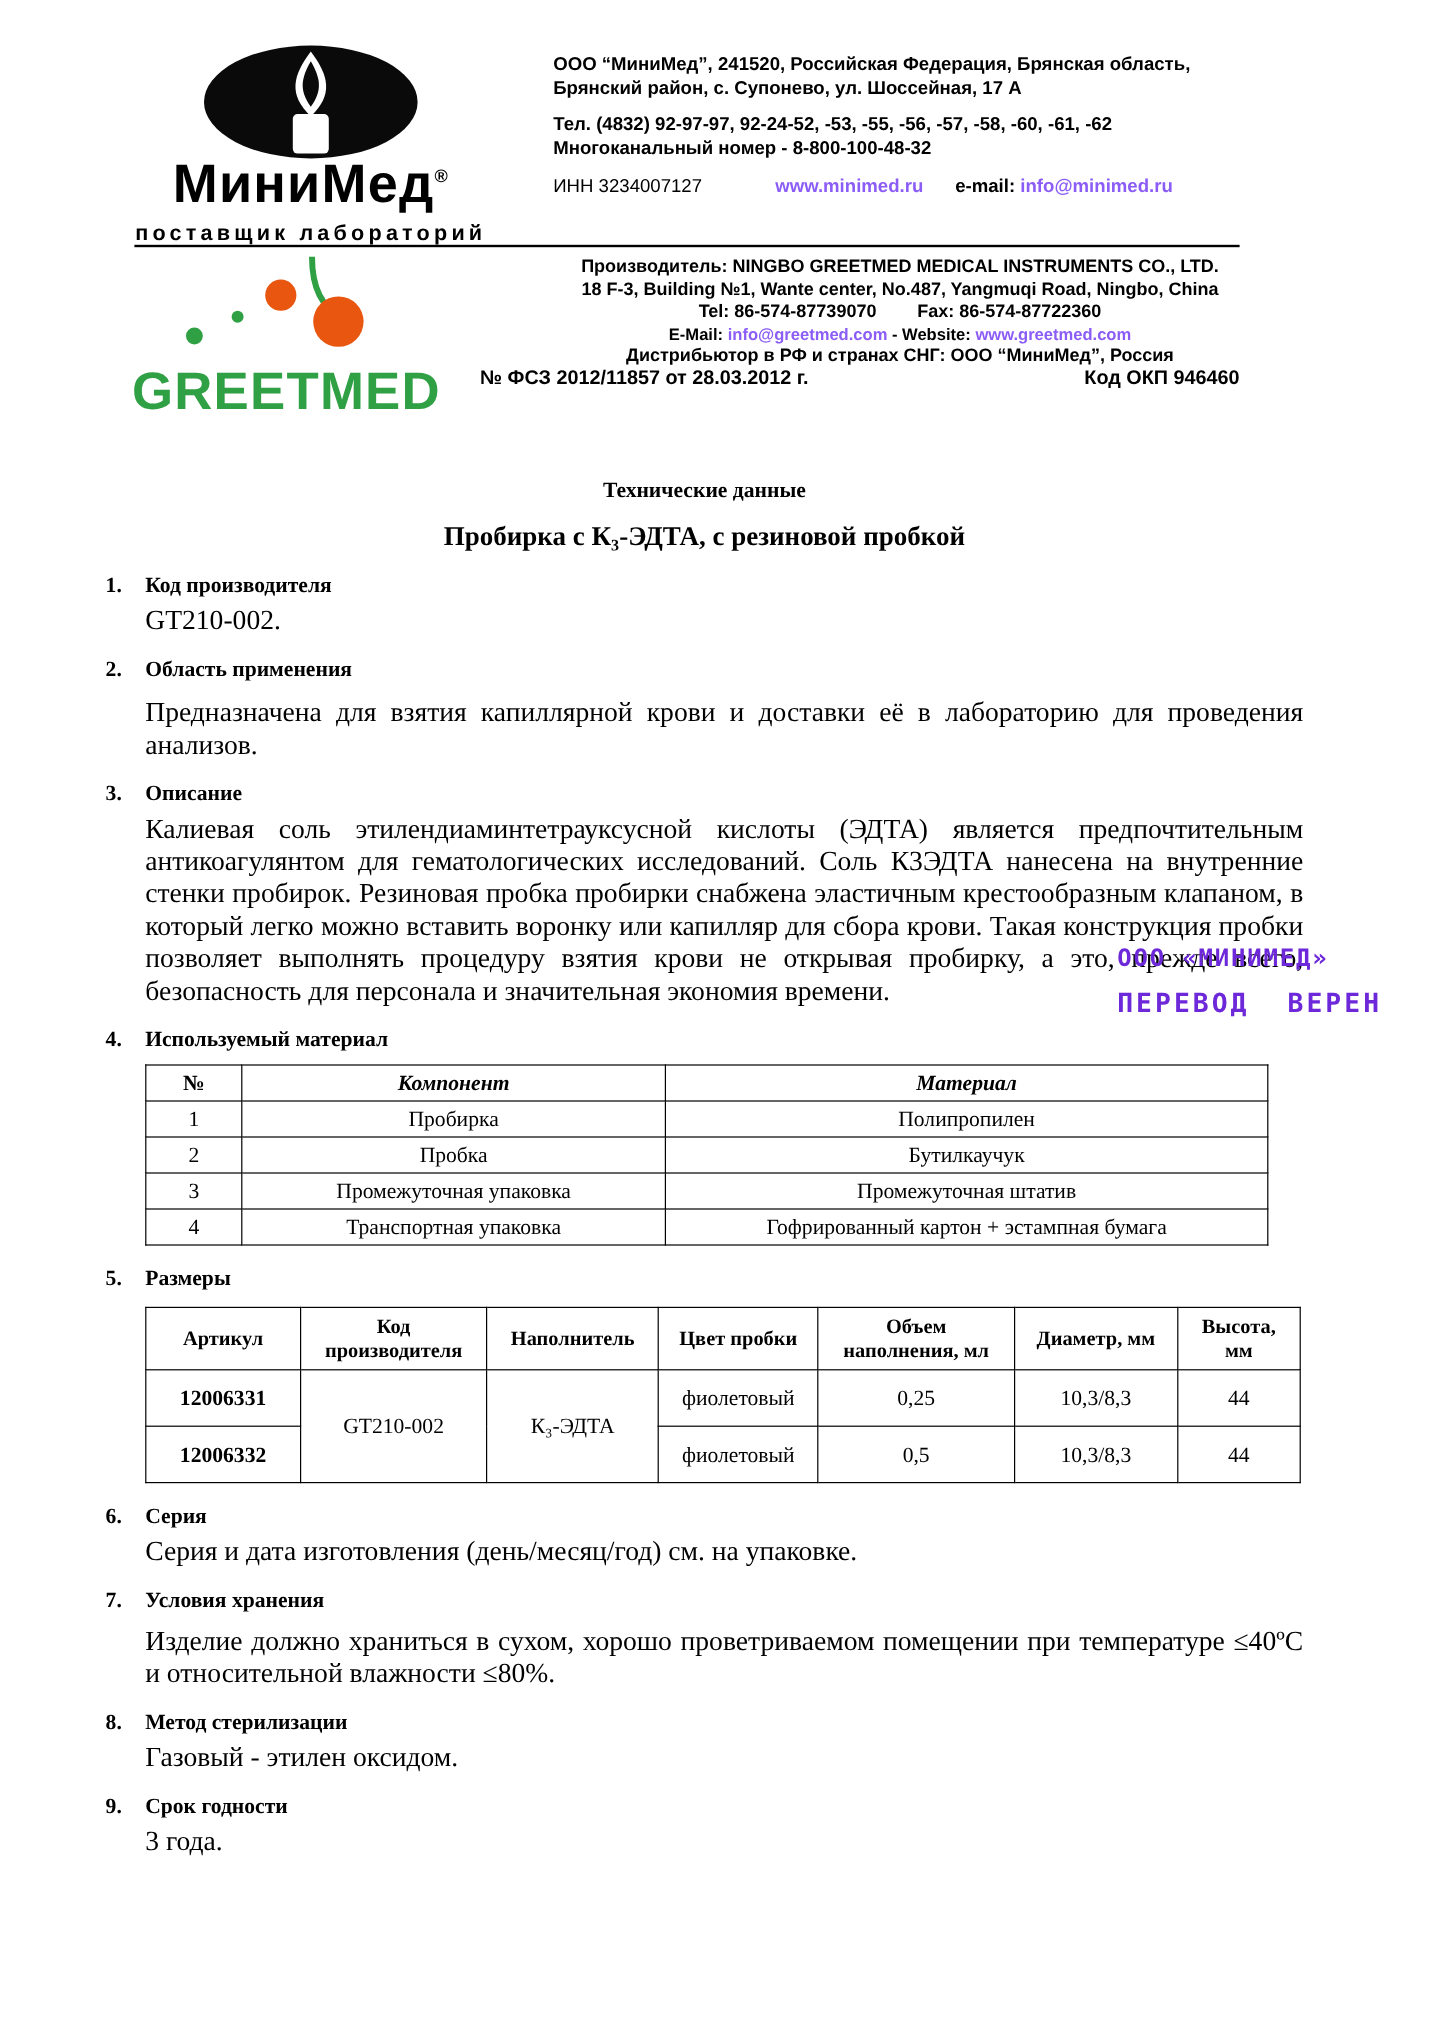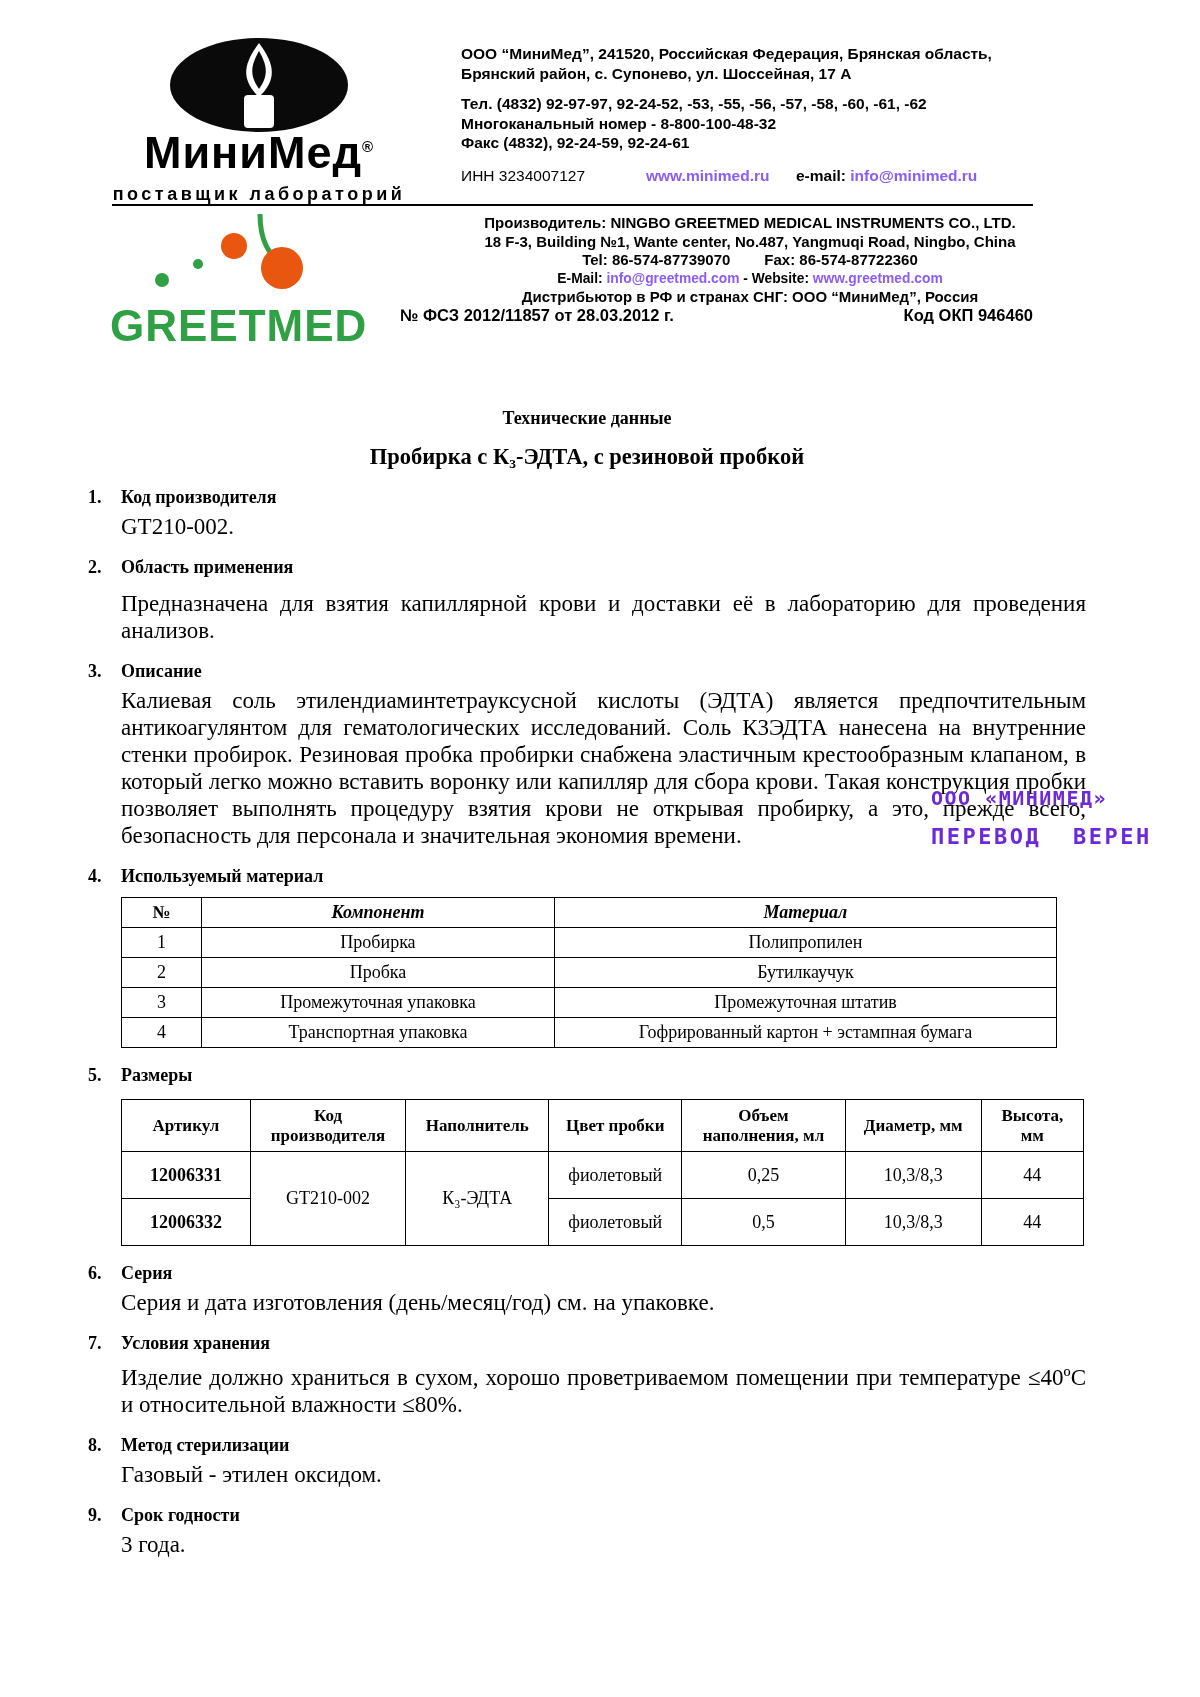--- a/index.html
+++ b/index.html
@@ -41,21 +41,21 @@
           font-family:"Liberation Sans", sans-serif; font-weight:bold;
           font-size:15px; line-height:18.5px; }
   .manu .telfax { display:flex; justify-content:center; gap:34px; }
   .manu .mailrow { font-size:13.8px; }
   .reg-block { position:absolute; left:400px; top:303px; width:633px;
                font-family:"Liberation Sans", sans-serif; font-weight:bold; }
   .reg-block .r1 { font-size:17px; }
   .reg-block .r2 { display:flex; justify-content:space-between; font-size:16.5px; margin-top:3px; }
 
   
-  .content { position:absolute; left:88px; top:408px; width:998px; }
+  .content { position:absolute; left:88px; top:398px; width:998px; }
   .subtitle { text-align:center; font-weight:bold; font-size:18px; }
   .doc-title { text-align:center; font-weight:bold; font-size:22.5px; margin-top:15px; }
   .section { margin-top:17px; }
   .sec-head { display:flex; font-size:18px; font-weight:bold; }
   .sec-num { width:33px; flex:0 0 33px; }
   .sec-body { margin-left:33px; font-size:23px; line-height:27px; text-align:justify; margin-top:5px; }
   .sec-body.nj { text-align:left; }
 
   
   .mat-table { border-collapse:collapse; margin:10px 0 0 33px; width:936px; }
@@ -92,21 +92,20 @@
   <div class="mm-name"><span>МиниМед</span><sup>®</sup></div>
   <div class="mm-tagline">поставщик  лабораторий</div>
 </div>
 
 <div class="contact">
   <div>ООО “МиниМед”, 241520, Российская Федерация, Брянская область,</div>
   <div>Брянский район,  с. Супонево, ул. Шоссейная, 17 А</div>
   <div class="gap"></div>
   <div>Тел. (4832) 92-97-97, 92-24-52, -53, -55, -56, -57, -58, -60, -61, -62</div>
   <div>Многоканальный номер - 8-800-100-48-32</div>
-  <div>Факс (4832), 92-24-59, 92-24-61</div>
   <div class="gap"></div>
   <div class="inn-row">
     <span class="inn">ИНН 3234007127</span>
     <span class="site-wrap"><span class="link">www.minimed.ru</span></span>
     <span>
       <span>e-mail:</span>
       <span class="link">info@minimed.ru</span>
     </span>
   </div>
 </div>

